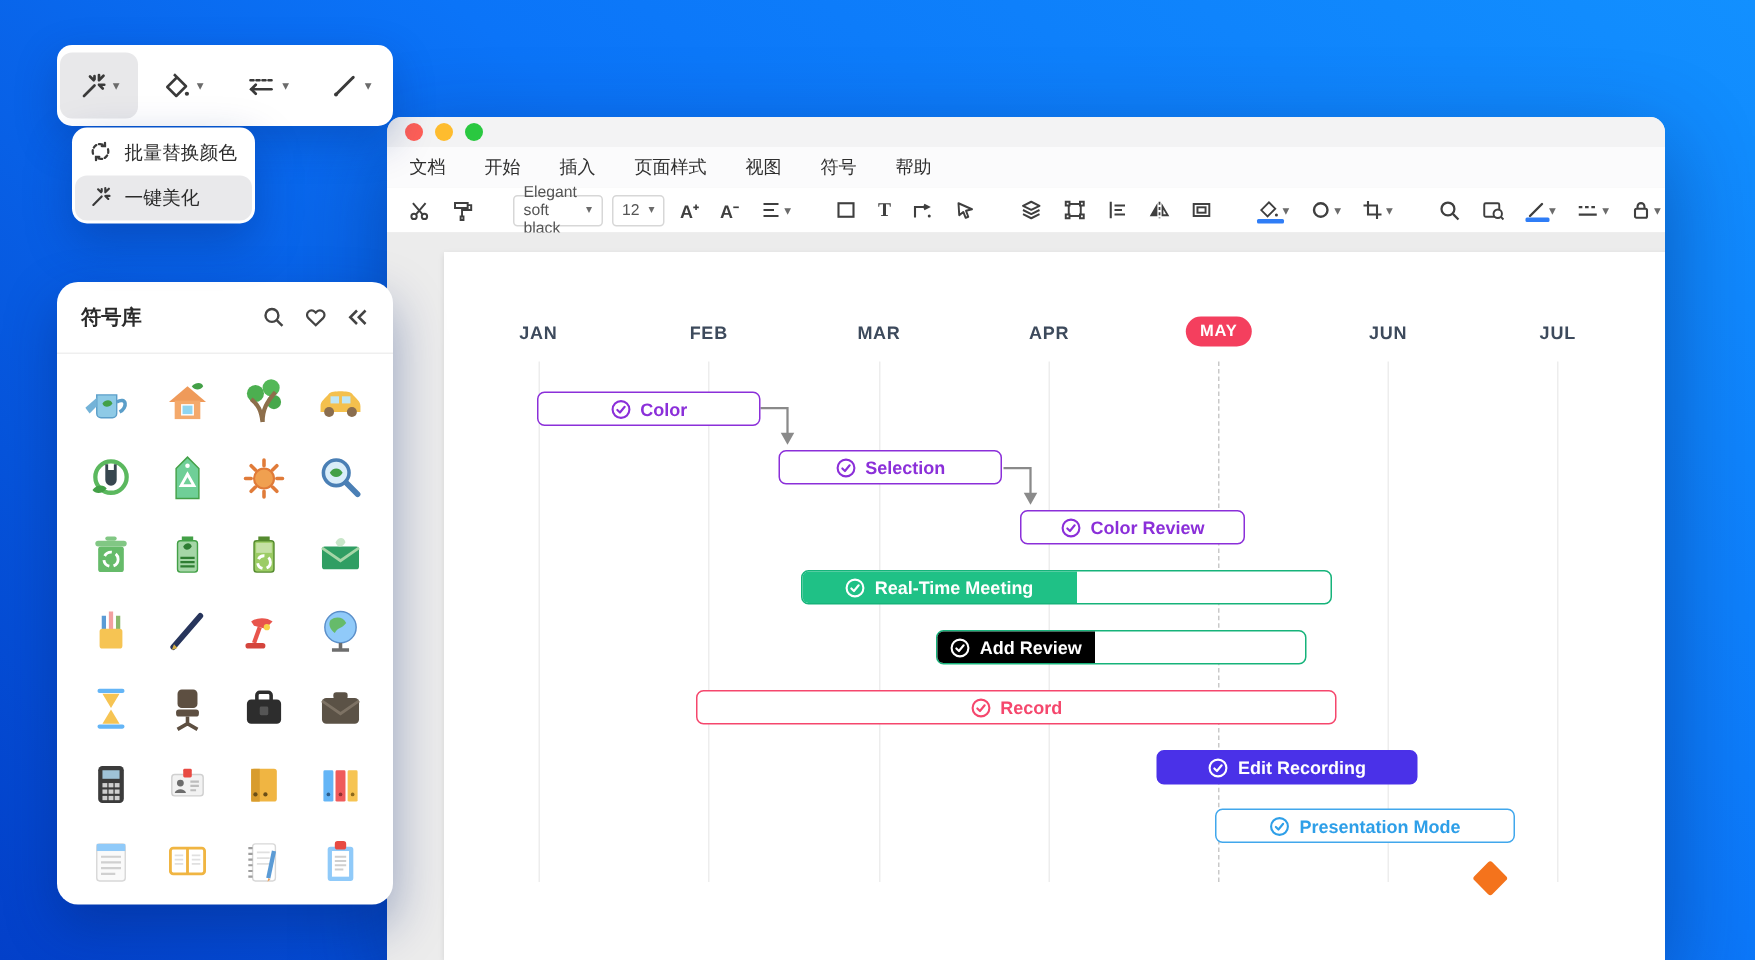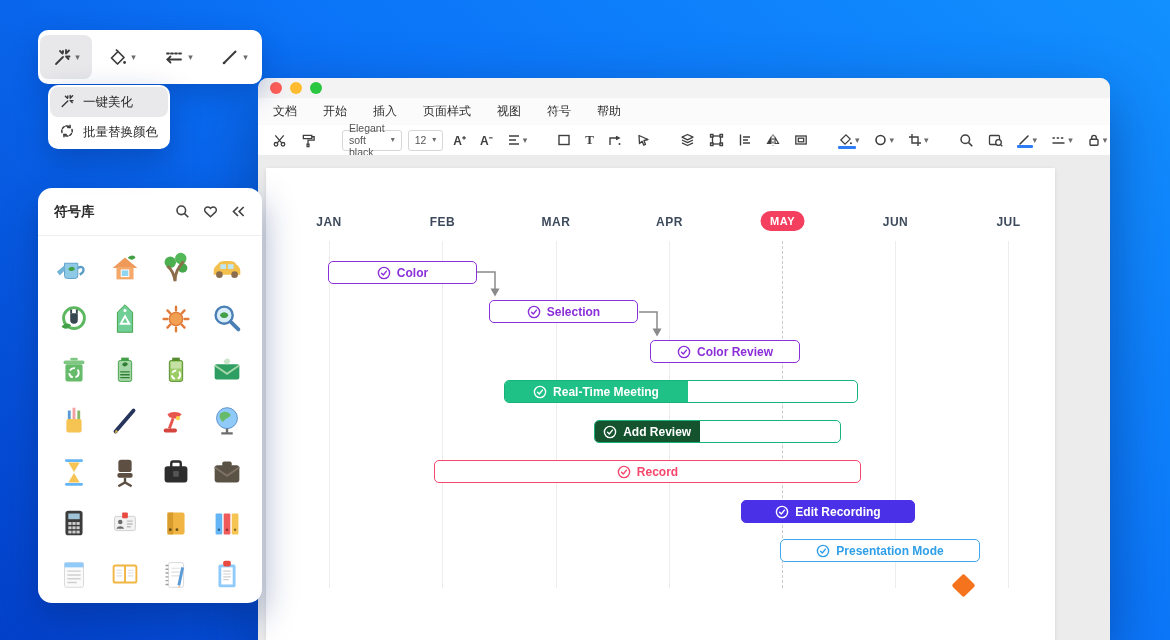--- a/index.html
+++ b/index.html
@@ -55,22 +55,22 @@
   .ti svg{display:block}
   .tdiv{width:1px;height:18px;background:#e3e3e3;margin:0 5px;}
   .selbox{border:1px solid #d7d7d7;border-radius:3px;height:19px;display:flex;align-items:center;
     font-size:10.5px;color:#555;padding:0 6px;gap:6px;cursor:pointer;background:#fff;}
   .selbox .caret{font-size:8px;}
   .fontbox{width:100px;justify-content:space-between;}
   .sizebox{width:26px;justify-content:space-between;}
   .underbar{position:absolute;left:4px;right:8px;bottom:2px;height:2.5px;background:#2f7df6;border-radius:1px;}
   
   .canvas{position:absolute;left:0;top:77px;right:0;bottom:0;background:#ececec;}
-  .page{position:absolute;left:8px;top:13px;width:789px;height:472px;background:#fff;
-    box-shadow:0 1px 4px rgba(0,0,0,.10);}
+  .page{position:absolute;left:38px;top:13px;width:789px;height:472px;background:#fff;
+    box-shadow:0 1px 4px rgba(0,0,0,.10);padding-left:41px;}
   .month-label{position:absolute;transform:translateX(-50%);top:47px;font-size:12px;font-weight:bold;
     color:#3d4a5c;letter-spacing:.5px;}
   .month-badge{position:absolute;transform:translateX(-50%);top:43px;height:20px;padding:0 10px;
     border-radius:10px;display:flex;align-items:center;font-size:11px;font-weight:bold;color:#fff;letter-spacing:.5px;}
   .gridline{position:absolute;top:73px;width:1px;height:347px;background:#ededed;}
   .gridline.dashed{background:none;border-left:1px dashed #c9c9c9;}
   .task{position:absolute;height:23px;border-radius:5px;border:1.6px solid;background:#fff;
     display:flex;align-items:center;justify-content:center;box-sizing:border-box;overflow:hidden;cursor:pointer;}
   .task-label{display:flex;align-items:center;gap:6px;font-size:12px;font-weight:bold;white-space:nowrap;}
   .task-fill{position:absolute;left:-1px;top:-1px;bottom:-1px;border-radius:4px 0 0 4px;
@@ -117,35 +117,35 @@
       <svg width="20" height="20" viewBox="0 0 20 20" fill="none" stroke="#3a3a3a" stroke-width="2" stroke-linecap="round">
         <path d="M4.5 15.5 15.5 4.5"></path>
           <circle cx="4" cy="16" r="1.3" fill="#3a3a3a" stroke="none"></circle>
       </svg>
       </span>
     <span class="caret">▾</span>
   </button>
 </aside>
 
 <div class="quick-menu">
-    <div class="qm-item hl">
-      <span><svg width="16" height="16" viewBox="0 0 20 20" fill="none" stroke="#3a3a3a" stroke-width="1.8" stroke-linecap="round">
-          <path d="M4 17 11 10"></path>
-          <path d="M14 6.5v-3.5M14 6.5l3-3M17.5 9.5h-2.5M14 9.5l2.5 2.5M10.5 6.5l-2.5-2.5M11 3.8v2"></path>
-        </svg></span>
-      <span>一键美化</span>
-    </div>
     <div class="qm-item">
       <span><svg width="16" height="16" viewBox="0 0 16 16" fill="none" stroke="#3a3a3a" stroke-width="1.5" stroke-linecap="round">
           <path d="M3 9.5A5 5 0 0 1 11 4.2" stroke-dasharray="2.4 1.8"></path>
           <path d="M13 6.5A5 5 0 0 1 5 11.8" stroke-dasharray="2.4 1.8"></path>
           <path d="M11 2.2v2.2H8.8"></path>
           <path d="M5 13.8v-2.2h2.2"></path>
         </svg></span>
       <span>批量替换颜色</span>
+    </div>
+    <div class="qm-item hl">
+      <span><svg width="16" height="16" viewBox="0 0 20 20" fill="none" stroke="#3a3a3a" stroke-width="1.8" stroke-linecap="round">
+          <path d="M4 17 11 10"></path>
+          <path d="M14 6.5v-3.5M14 6.5l3-3M17.5 9.5h-2.5M14 9.5l2.5 2.5M10.5 6.5l-2.5-2.5M11 3.8v2"></path>
+        </svg></span>
+      <span>一键美化</span>
     </div>
   </div>
 
 <aside class="symbol-panel">
   <div class="sp-header">
     <span class="sp-title">符号库</span>
     <span class="sp-hicons">
       <span>
         <svg width="15" height="15" viewBox="0 0 15 15" fill="none" stroke="#444" stroke-width="1.6">
             <circle cx="6.3" cy="6.3" r="4.3"></circle>
@@ -627,21 +627,21 @@
               <span class="task-label" style="color:#ffffff">
                 <svg class="chk" viewBox="0 0 16 16">
                   <circle cx="8" cy="8" r="6.4" fill="none" stroke="currentColor" stroke-width="1.6"></circle>
                   <path d="M5.2 8.3l2 2 3.6-4.4" fill="none" stroke="currentColor" stroke-width="1.6" stroke-linecap="round" stroke-linejoin="round"></path>
                 </svg>
                 <span>Real-Time Meeting</span>
               </span>
             </div>
           </div>
           <div class="task" style="left: 328px; top: 252px; width: 247px; border-color: rgb(22, 179, 122);">
-            <div class="task-fill" style="background: #14532d; width: calc(43% + 1px);">
+            <div class="task-fill" style="background: #000000; width: calc(43% + 1px);">
               <span class="task-label" style="color:#ffffff">
                 <svg class="chk" viewBox="0 0 16 16">
                   <circle cx="8" cy="8" r="6.4" fill="none" stroke="currentColor" stroke-width="1.6"></circle>
                   <path d="M5.2 8.3l2 2 3.6-4.4" fill="none" stroke="currentColor" stroke-width="1.6" stroke-linecap="round" stroke-linejoin="round"></path>
                 </svg>
                 <span>Add Review</span>
               </span>
             </div>
           </div>
           <div class="task" style="left: 168px; top: 292px; width: 427px; border-color: rgb(245, 71, 109);">

